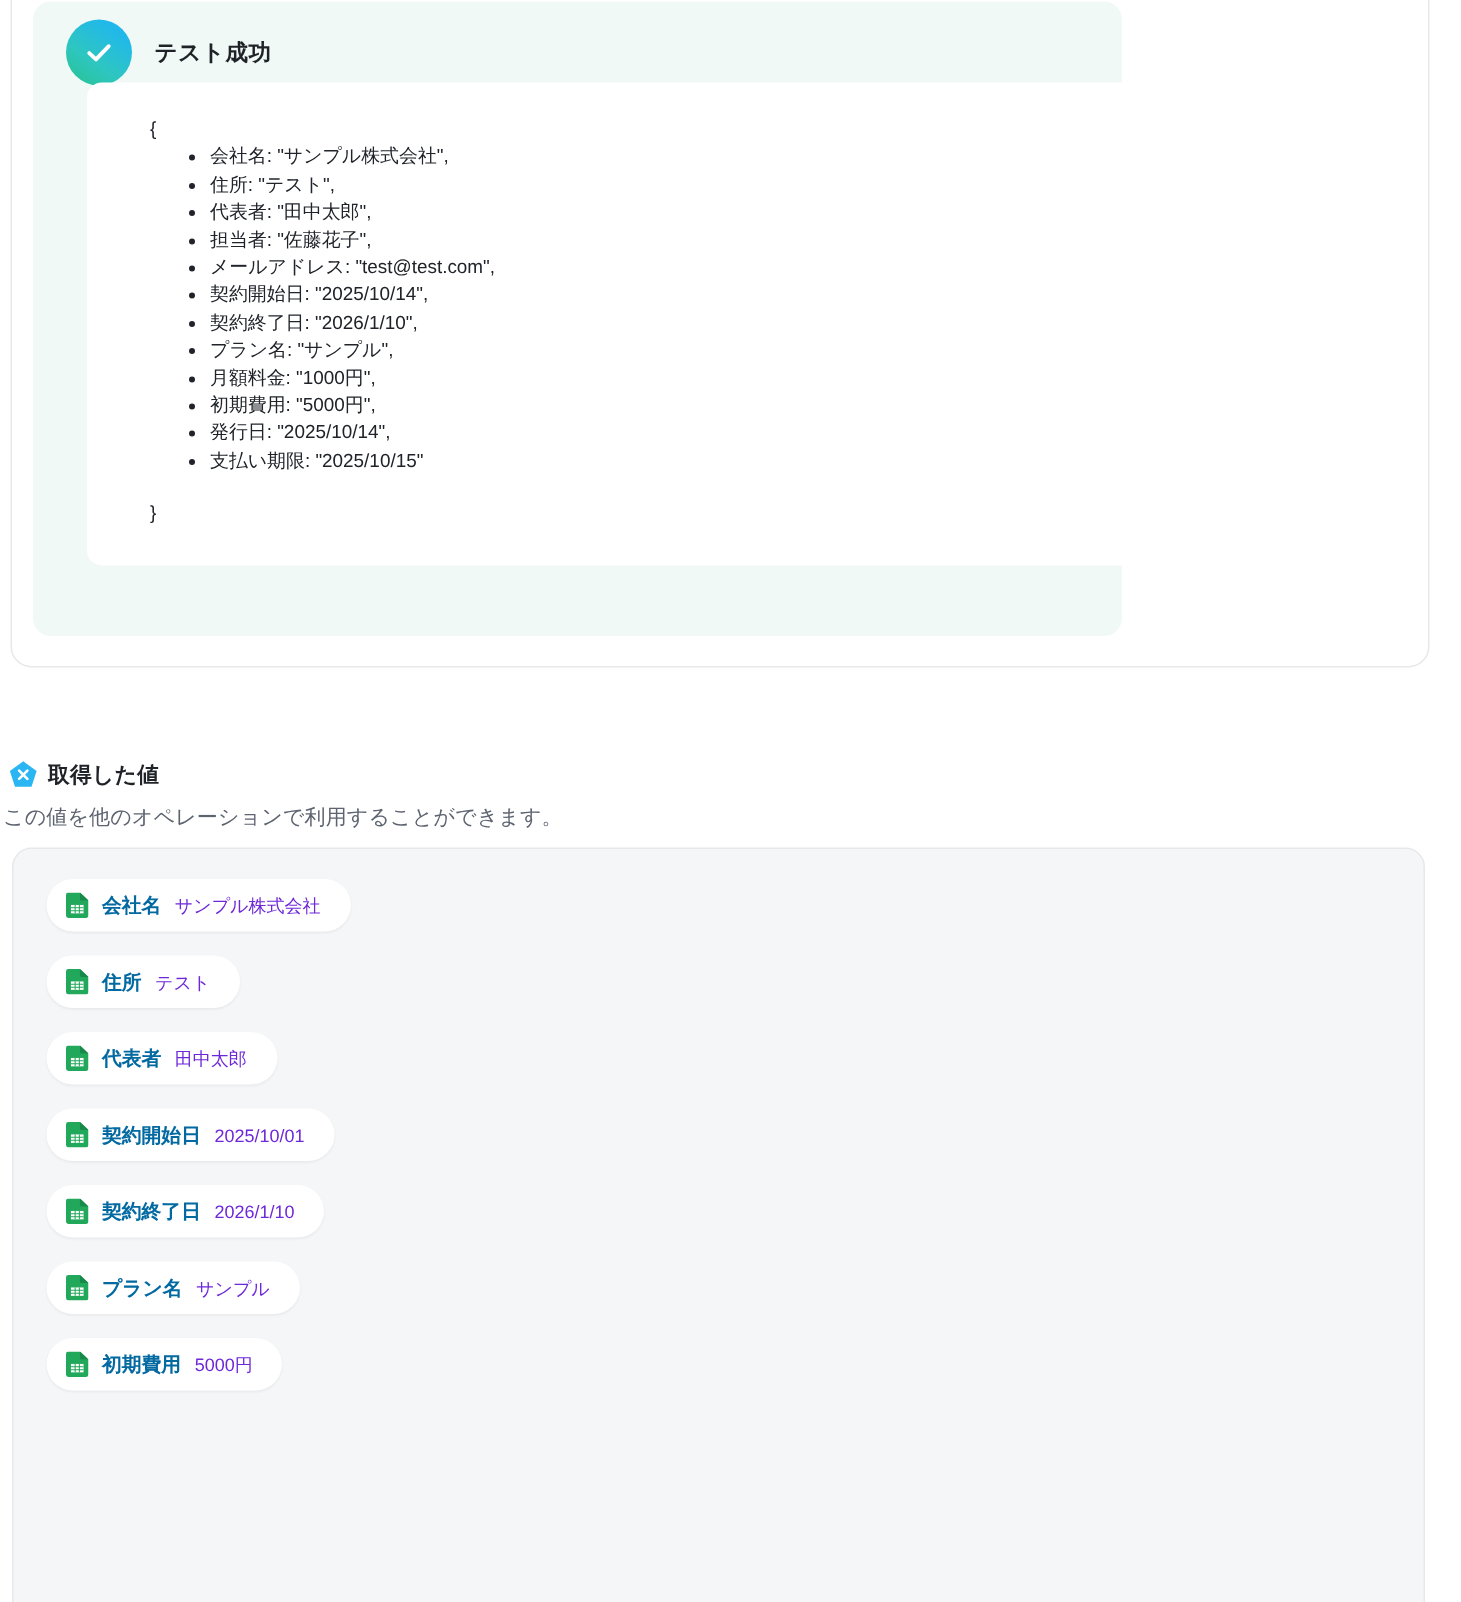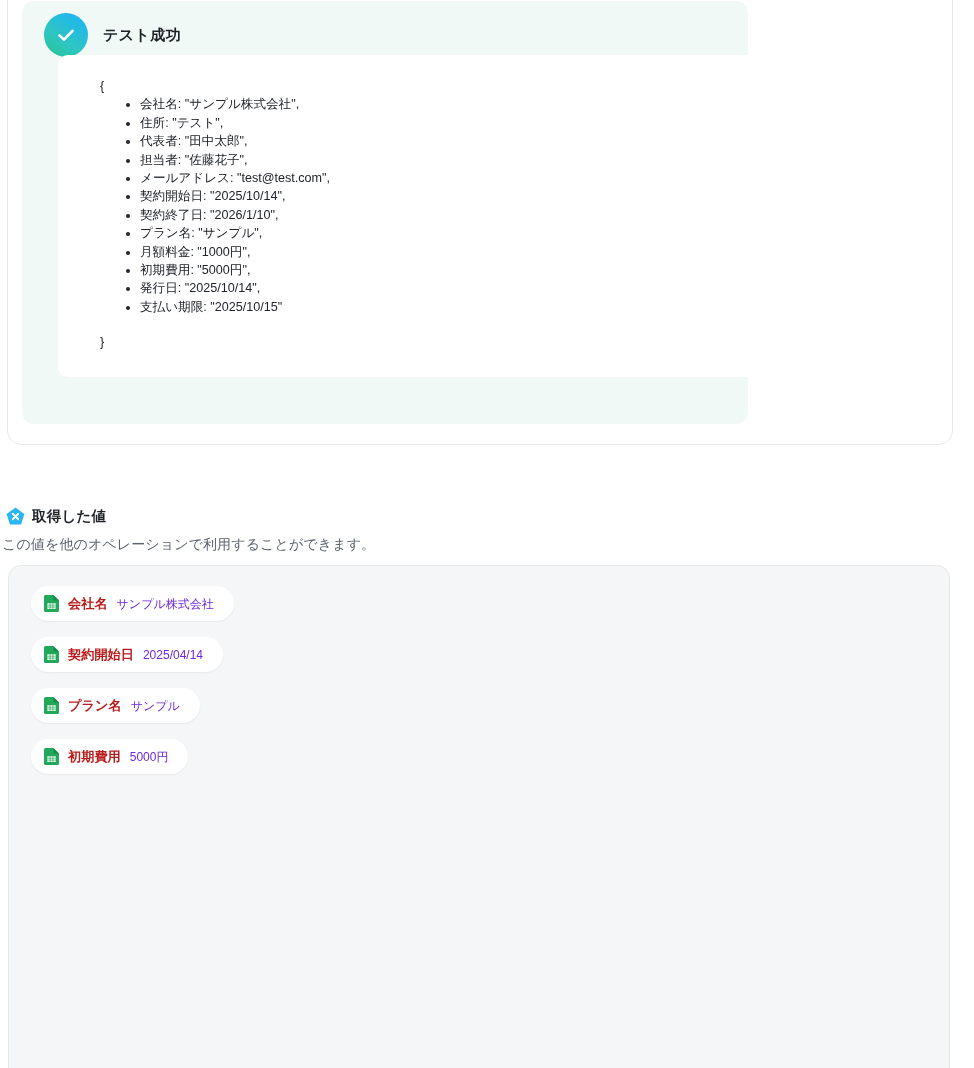--- a/index.html
+++ b/index.html
@@ -131,21 +131,21 @@
     padding: 9px 20px 9px 13px;
     margin-bottom: 16px;
     box-shadow: 0 1px 2px rgba(16,24,40,.06);
     white-space: nowrap;
   }
   .chip-row { display: block; line-height: 0; }
   .sheet-icon { width: 15px; height: 17px; display: block; flex: 0 0 auto; }
   .chip-label {
     font-size: 13.2px;
     font-weight: bold;
-    color: #b91c1c;
+    color: #0369a1;
     line-height: 1;
   }
   .chip-value {
     font-size: 12px;
     color: #6d28d9;
     line-height: 1;
   }
 </style>
 </head>
 <body>
@@ -208,22 +208,52 @@
         <span class="chip-label">会社名</span>
         <span class="chip-value">サンプル株式会社</span>
       </div></div>
     <div class="chip-row"><div class="chip">
         <svg class="sheet-icon" viewBox="0 0 15 17">
           <path d="M0 1.6A1.6 1.6 0 0 1 1.6 0H9.3L15 5.4v10A1.6 1.6 0 0 1 13.4 17H1.6A1.6 1.6 0 0 1 0 15.4Z" fill="#22a85a"></path>
           <path d="M9.3 0 15 5.4H10.4A1.1 1.1 0 0 1 9.3 4.3Z" fill="#17894a"></path>
           <rect x="3.3" y="8.3" width="8.4" height="5.6" fill="#ffffff"></rect>
           <path d="M3.3 10.2h8.4M3.3 12.1h8.4M6.1 8.3v5.6M8.9 8.3v5.6" stroke="#22a85a" stroke-width="0.7"></path>
         </svg>
+        <span class="chip-label">住所</span>
+        <span class="chip-value">テスト</span>
+      </div></div>
+    <div class="chip-row"><div class="chip">
+        <svg class="sheet-icon" viewBox="0 0 15 17">
+          <path d="M0 1.6A1.6 1.6 0 0 1 1.6 0H9.3L15 5.4v10A1.6 1.6 0 0 1 13.4 17H1.6A1.6 1.6 0 0 1 0 15.4Z" fill="#22a85a"></path>
+          <path d="M9.3 0 15 5.4H10.4A1.1 1.1 0 0 1 9.3 4.3Z" fill="#17894a"></path>
+          <rect x="3.3" y="8.3" width="8.4" height="5.6" fill="#ffffff"></rect>
+          <path d="M3.3 10.2h8.4M3.3 12.1h8.4M6.1 8.3v5.6M8.9 8.3v5.6" stroke="#22a85a" stroke-width="0.7"></path>
+        </svg>
+        <span class="chip-label">代表者</span>
+        <span class="chip-value">田中太郎</span>
+      </div></div>
+    <div class="chip-row"><div class="chip">
+        <svg class="sheet-icon" viewBox="0 0 15 17">
+          <path d="M0 1.6A1.6 1.6 0 0 1 1.6 0H9.3L15 5.4v10A1.6 1.6 0 0 1 13.4 17H1.6A1.6 1.6 0 0 1 0 15.4Z" fill="#22a85a"></path>
+          <path d="M9.3 0 15 5.4H10.4A1.1 1.1 0 0 1 9.3 4.3Z" fill="#17894a"></path>
+          <rect x="3.3" y="8.3" width="8.4" height="5.6" fill="#ffffff"></rect>
+          <path d="M3.3 10.2h8.4M3.3 12.1h8.4M6.1 8.3v5.6M8.9 8.3v5.6" stroke="#22a85a" stroke-width="0.7"></path>
+        </svg>
         <span class="chip-label">契約開始日</span>
-        <span class="chip-value">2025/04/14</span>
+        <span class="chip-value">2025/10/01</span>
+      </div></div>
+    <div class="chip-row"><div class="chip">
+        <svg class="sheet-icon" viewBox="0 0 15 17">
+          <path d="M0 1.6A1.6 1.6 0 0 1 1.6 0H9.3L15 5.4v10A1.6 1.6 0 0 1 13.4 17H1.6A1.6 1.6 0 0 1 0 15.4Z" fill="#22a85a"></path>
+          <path d="M9.3 0 15 5.4H10.4A1.1 1.1 0 0 1 9.3 4.3Z" fill="#17894a"></path>
+          <rect x="3.3" y="8.3" width="8.4" height="5.6" fill="#ffffff"></rect>
+          <path d="M3.3 10.2h8.4M3.3 12.1h8.4M6.1 8.3v5.6M8.9 8.3v5.6" stroke="#22a85a" stroke-width="0.7"></path>
+        </svg>
+        <span class="chip-label">契約終了日</span>
+        <span class="chip-value">2026/1/10</span>
       </div></div>
     <div class="chip-row"><div class="chip">
         <svg class="sheet-icon" viewBox="0 0 15 17">
           <path d="M0 1.6A1.6 1.6 0 0 1 1.6 0H9.3L15 5.4v10A1.6 1.6 0 0 1 13.4 17H1.6A1.6 1.6 0 0 1 0 15.4Z" fill="#22a85a"></path>
           <path d="M9.3 0 15 5.4H10.4A1.1 1.1 0 0 1 9.3 4.3Z" fill="#17894a"></path>
           <rect x="3.3" y="8.3" width="8.4" height="5.6" fill="#ffffff"></rect>
           <path d="M3.3 10.2h8.4M3.3 12.1h8.4M6.1 8.3v5.6M8.9 8.3v5.6" stroke="#22a85a" stroke-width="0.7"></path>
         </svg>
         <span class="chip-label">プラン名</span>
         <span class="chip-value">サンプル</span>

